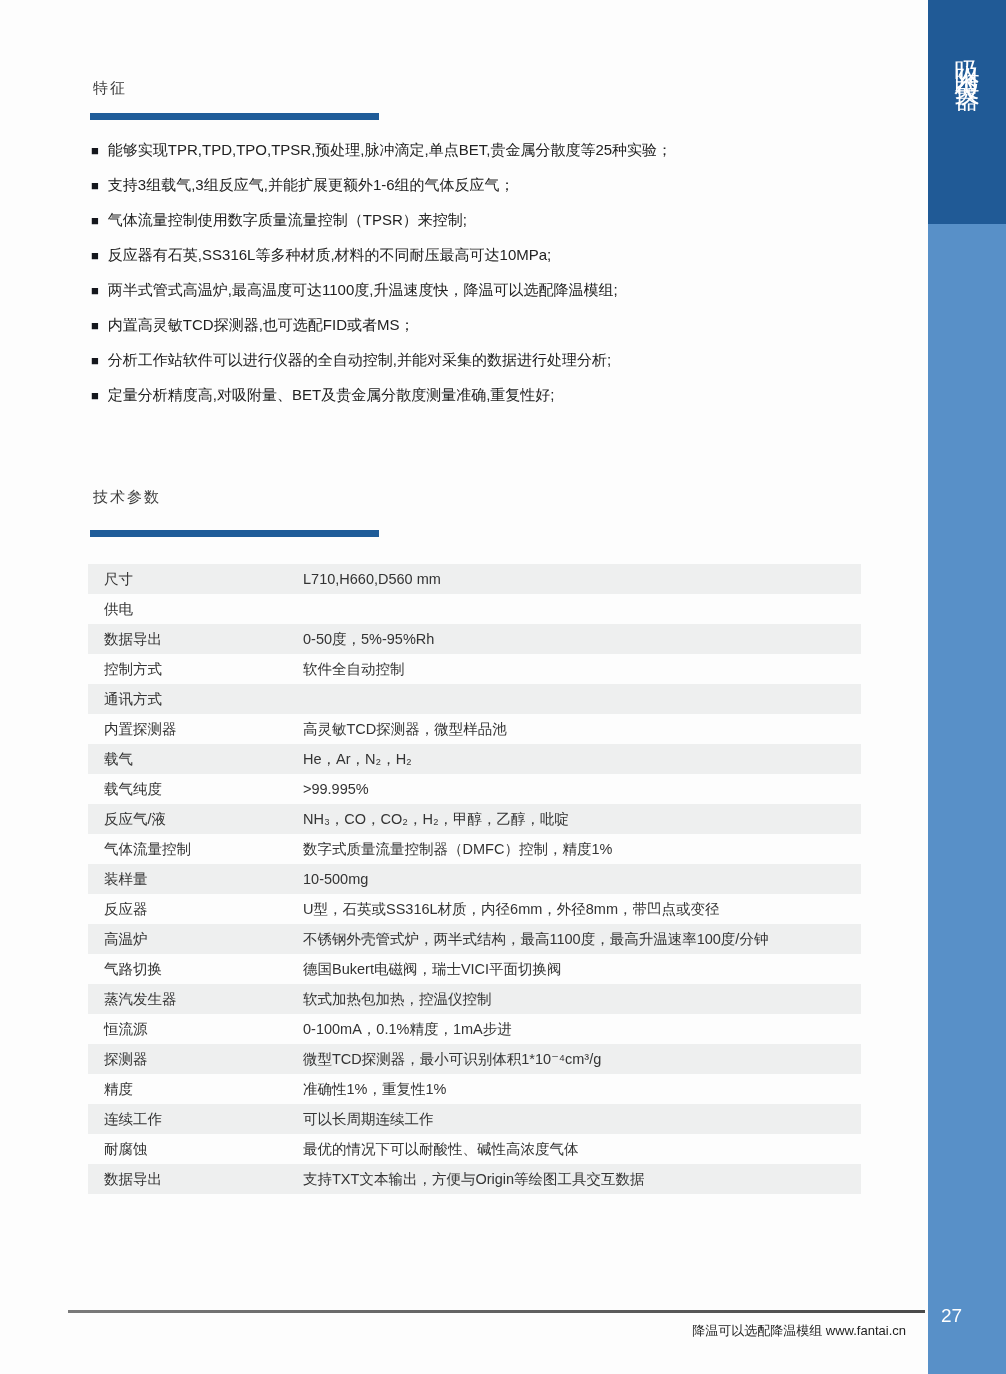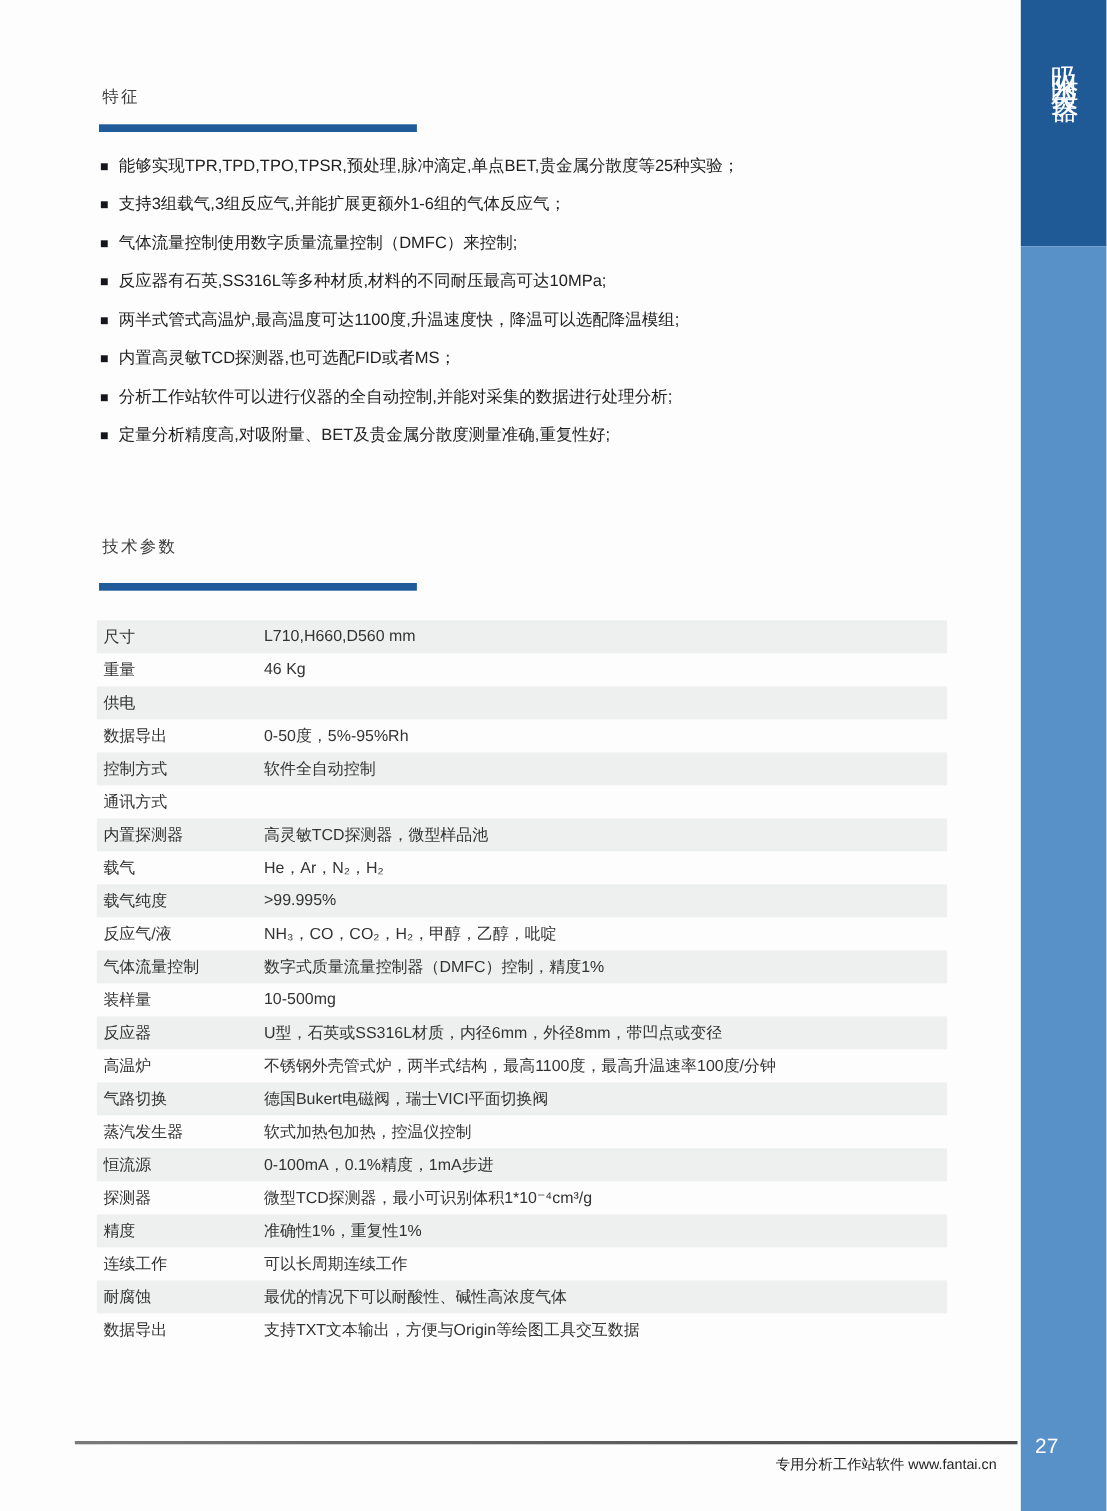--- a/index.html
+++ b/index.html
@@ -48,21 +48,21 @@
     font-size:13px; color:#14161c; margin-right:9px; line-height:1;
   }
 
   
   .specs-table { position:absolute; left:88px; top:564px; width:773px; }
   .spec-row {
     height:30px; display:flex; align-items:center;
     font-size:14.5px; color:#333333; white-space:nowrap;
   }
   .spec-row:nth-child(odd) { background:#EEEFEF; }
-  .spec-label { width:152px; padding-left:6px; flex:none; }
+  .spec-label { width:215px; padding-left:16px; flex:none; }
   .spec-value { flex:1; }
 
   
   .footer-rule {
     position:absolute; left:68px; top:1310px; width:857px; height:2.5px;
     background:linear-gradient(to right,#7a7a7a,#4a4a4a);
   }
   .footer-note {
     position:absolute; left:406px; top:1322px; width:500px;
     text-align:right; font-size:13px; color:#222222;
@@ -86,21 +86,21 @@
     <div class="feature-item">
       <span class="bullet">■</span>
       <span>能够实现TPR,TPD,TPO,TPSR,预处理,脉冲滴定,单点BET,贵金属分散度等25种实验；</span>
     </div>
     <div class="feature-item">
       <span class="bullet">■</span>
       <span>支持3组载气,3组反应气,并能扩展更额外1-6组的气体反应气；</span>
     </div>
     <div class="feature-item">
       <span class="bullet">■</span>
-      <span>气体流量控制使用数字质量流量控制（DMFC）来控制;</span>
+      <span>气体流量控制使用数字质量流量控制（TPSR）来控制;</span>
     </div>
     <div class="feature-item">
       <span class="bullet">■</span>
       <span>反应器有石英,SS316L等多种材质,材料的不同耐压最高可达10MPa;</span>
     </div>
     <div class="feature-item">
       <span class="bullet">■</span>
       <span>两半式管式高温炉,最高温度可达1100度,升温速度快，降温可以选配降温模组;</span>
     </div>
     <div class="feature-item">
@@ -119,24 +119,20 @@
 
   <div class="section-title" style="top:488px">技术参数</div>
   <div class="title-underline" style="top:530px"></div>
 
   <div class="specs-table">
     <div class="spec-row">
       <div class="spec-label">尺寸</div>
       <div class="spec-value">L710,H660,D560 mm</div>
     </div>
     <div class="spec-row">
-      <div class="spec-label">重量</div>
-      <div class="spec-value">46 Kg</div>
-    </div>
-    <div class="spec-row">
       <div class="spec-label">供电</div>
     </div>
     <div class="spec-row">
       <div class="spec-label">数据导出</div>
       <div class="spec-value">0-50度，5%-95%Rh</div>
     </div>
     <div class="spec-row">
       <div class="spec-label">控制方式</div>
       <div class="spec-value">软件全自动控制</div>
     </div>
@@ -203,15 +199,15 @@
       <div class="spec-label">耐腐蚀</div>
       <div class="spec-value">最优的情况下可以耐酸性、碱性高浓度气体</div>
     </div>
     <div class="spec-row">
       <div class="spec-label">数据导出</div>
       <div class="spec-value">支持TXT文本输出，方便与Origin等绘图工具交互数据</div>
     </div>
   </div>
 
   <div class="footer-rule"></div>
-  <div class="footer-note">专用分析工作站软件 www.fantai.cn</div>
+  <div class="footer-note">降温可以选配降温模组 www.fantai.cn</div>
 
 </div>
 
 </body></html>

